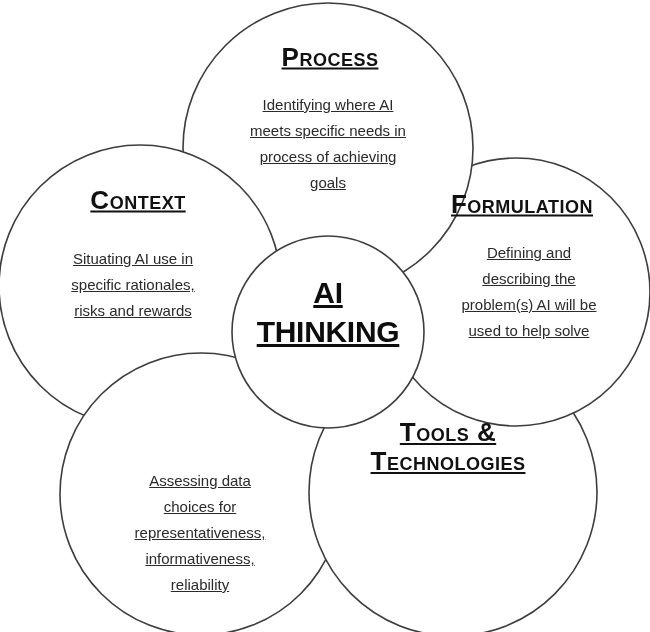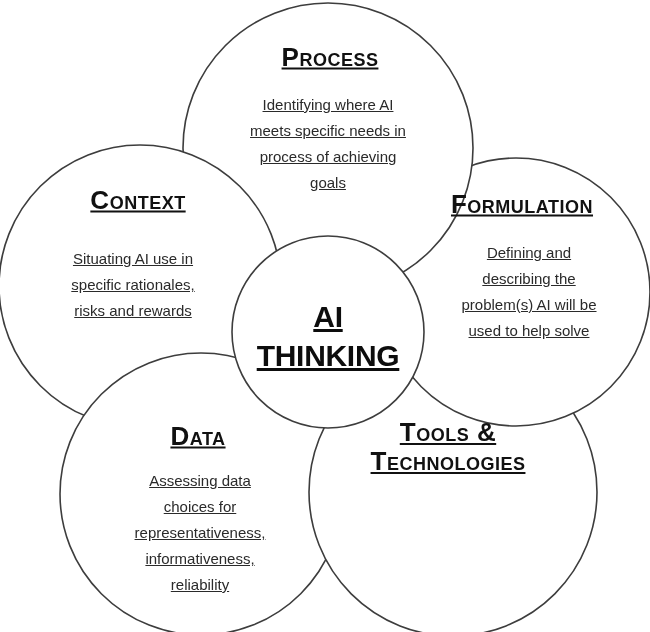--- a/index.html
+++ b/index.html
@@ -47,21 +47,21 @@
   .pos-process-h     { left: 330px; top:  57px; }
   .pos-process-b     { left: 328px; top: 144px; }
   .pos-context-h     { left: 138px; top: 200px; }
   .pos-context-b     { left: 133px; top: 285px; }
   .pos-formulation-h { left: 522px; top: 204px; }
   .pos-formulation-b { left: 529px; top: 292px; }
   .pos-data-h        { left: 198px; top: 436px; }
   .pos-data-b        { left: 200px; top: 533px; }
   .pos-tools-h       { left: 448px; top: 447px; }
   .pos-tools-b       { left: 443px; top: 538px; }
-  .pos-center        { left: 328px; top: 336px; }
+  .pos-center        { left: 328px; top: 312px; }
 </style>
 </head>
 <body>
 
 <div class="stage">
 
   <svg width="650" height="632" viewBox="0 0 650 632">
     <defs>
 
       <mask id="m-context" maskUnits="userSpaceOnUse" x="0" y="0" width="650" height="632">
@@ -109,21 +109,20 @@
   <div class="txt body-text pos-context-b">Situating AI use in
 specific rationales,
 risks and rewards</div>
 
   <div class="txt heading pos-formulation-h">Formulation</div>
   <div class="txt body-text pos-formulation-b">Defining and
 describing the
 problem(s) AI will be
 used to help solve</div>
 
-  <div class="txt heading pos-data-h">Data</div>
   <div class="txt heading pos-tools-h">Tools &amp;
 Technologies</div>
 
   <div class="txt body-text pos-data-b">Assessing data
 choices for
 representativeness,
 informativeness,
 reliability</div>
 
   <div class="txt center-label pos-center">AI

